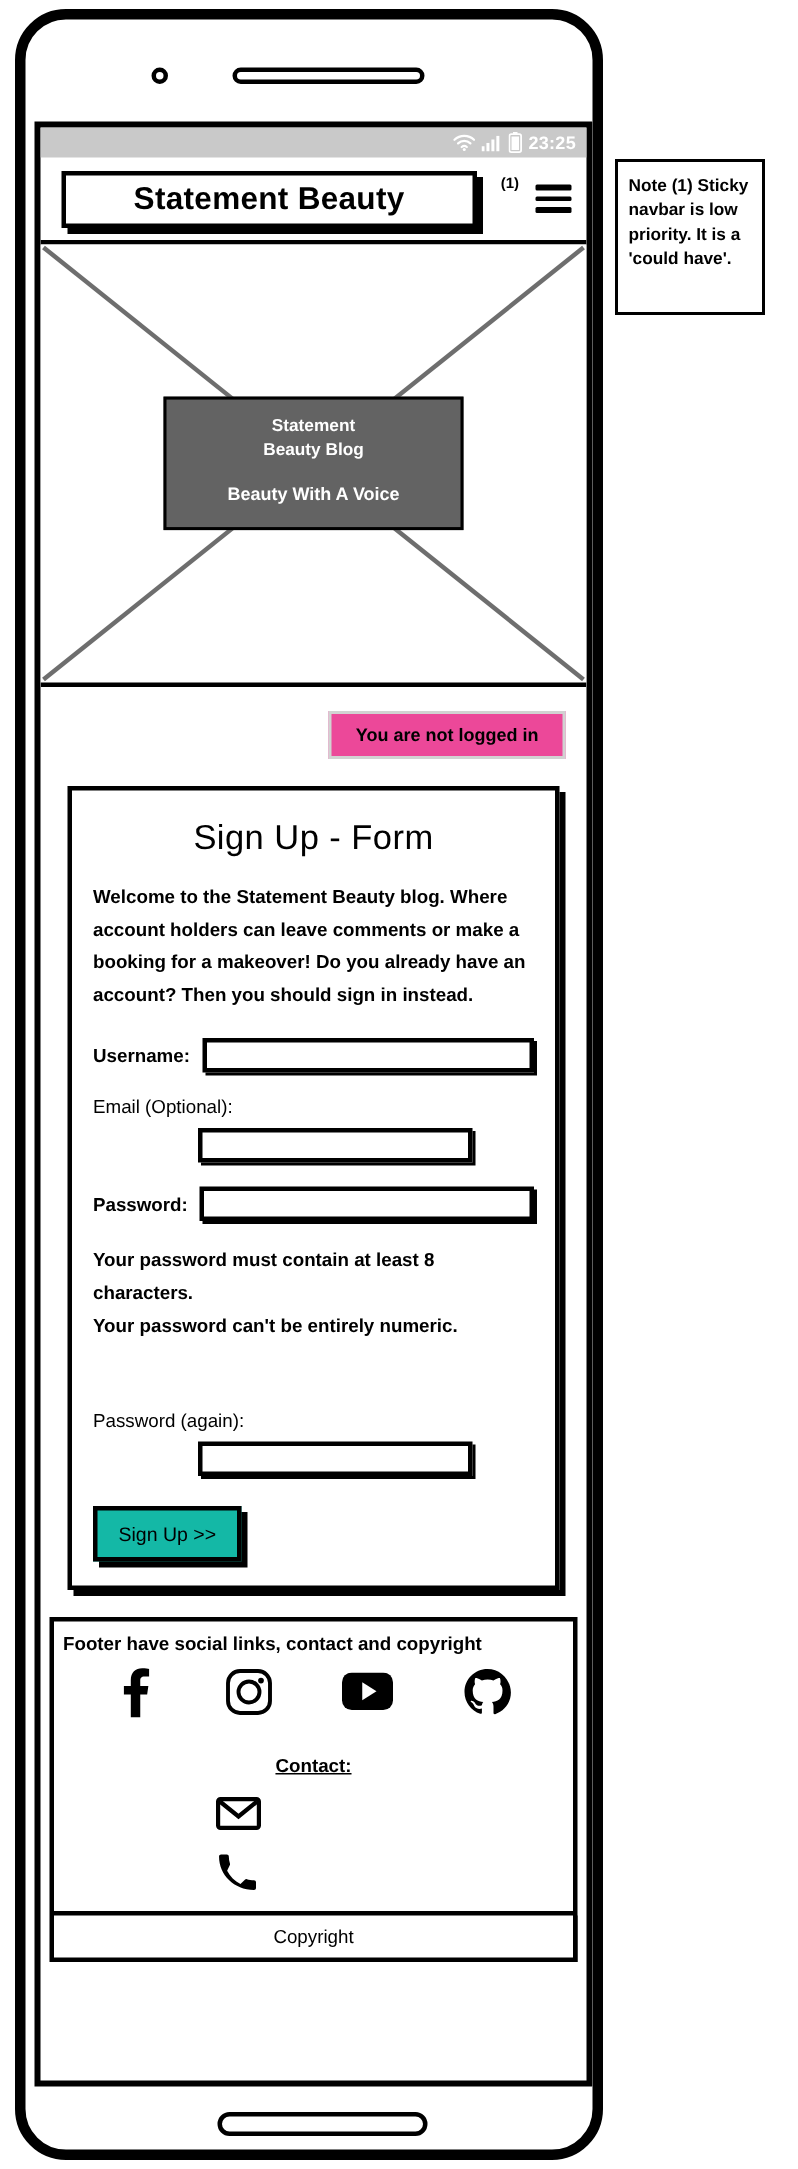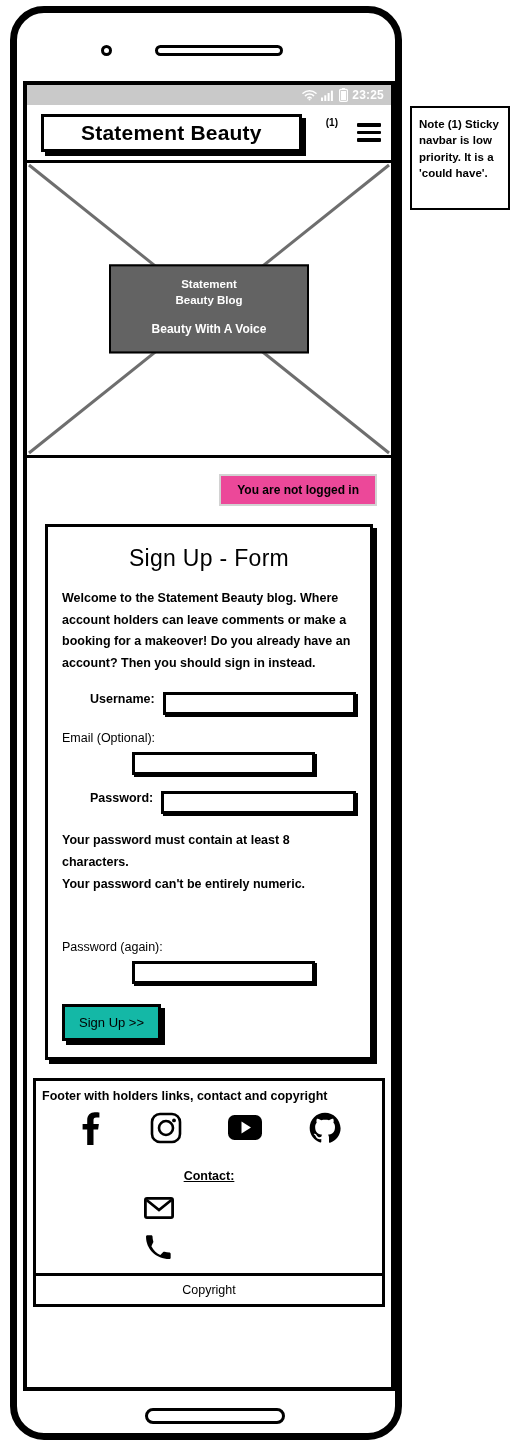--- a/index.html
+++ b/index.html
@@ -51,21 +51,21 @@
     gap: 4px; padding-right: 7px;
   }
   .statusbar svg { display: block; }
   .clock { color: #fff; font-size: 12px; font-weight: 700; letter-spacing: .2px; }
 
   
   .navbar {
     border-bottom: 3px solid #000;
     height: 58px;
     display: flex; align-items: center;
-    padding: 0 10px 0 14px; gap: 14px;
+    padding: 0 10px 0 14px; gap: 6px;
   }
   .brand-box {
     flex: 1;
     border: 3px solid #000;
     box-shadow: 4px 4px 0 #000;
     height: 38px;
     display: flex; align-items: center; justify-content: center;
     background: #fff;
   }
   .brand-text { font-size: 21px; font-weight: 700; letter-spacing: .2px; }
@@ -105,21 +105,21 @@
   .form-card {
     margin: 0 18px;
     border: 3px solid #000;
     box-shadow: 4px 4px 0 #000;
     background: #fff;
     padding: 18px 14px 16px;
   }
   .form-title { text-align: center; font-size: 23px; font-weight: 400; margin-bottom: 16px; letter-spacing: .3px; }
   .form-desc { font-size: 12.5px; font-weight: 700; line-height: 1.72; margin-bottom: 18px; }
 
-  .field-row { display: flex; margin-bottom: 16px; margin-left: 28px; }
+  .field-row { display: flex; align-items: center; margin-bottom: 16px; }
   .field-row .lbl { font-size: 12.5px; font-weight: 700; white-space: nowrap; margin-right: 8px; }
   .field-row .inp {
     flex: 1; height: 23px;
     border: 3px solid #000; background: #fff;
     box-shadow: 2px 2px 0 #000;
   }
   .field-stack { margin-bottom: 16px; }
   .field-stack .lbl { font-size: 12.5px; font-weight: 400; display: block; margin-bottom: 7px; }
   .field-stack .inp {
     margin-left: 70px; height: 23px;
@@ -259,21 +259,21 @@
 
         <div class="field-stack">
           <span class="lbl">Password (again):</span>
           <input class="inp" type="password" placeholder="" style="">
         </div>
 
         <button class="submit-btn">Sign Up &gt;&gt;</button>
       </div>
 
       <div class="footer">
-        <div class="footer-note">Footer with holders links, contact and copyright</div>
+        <div class="footer-note">Footer have social links, contact and copyright</div>
 
         <div class="socials-row">
           <span>
             <svg width="26" height="34" viewBox="0 0 26 34">
               <path d="M16.5 34V18.6h4.6l.8-5.6h-5.4V9.4c0-1.6.5-2.8 2.9-2.8h3V1.6C21.7 1.4 19.9 1.2 17.8 1.2c-4.5 0-7.6 2.8-7.6 7.8V13H5.6v5.6h4.6V34z" fill="#000"></path>
             </svg>
           </span>
           <span>
             <svg width="32" height="32" viewBox="0 0 32 32">
               <rect x="2" y="2" width="28" height="28" rx="8" fill="none" stroke="#000" stroke-width="2.6"></rect>

